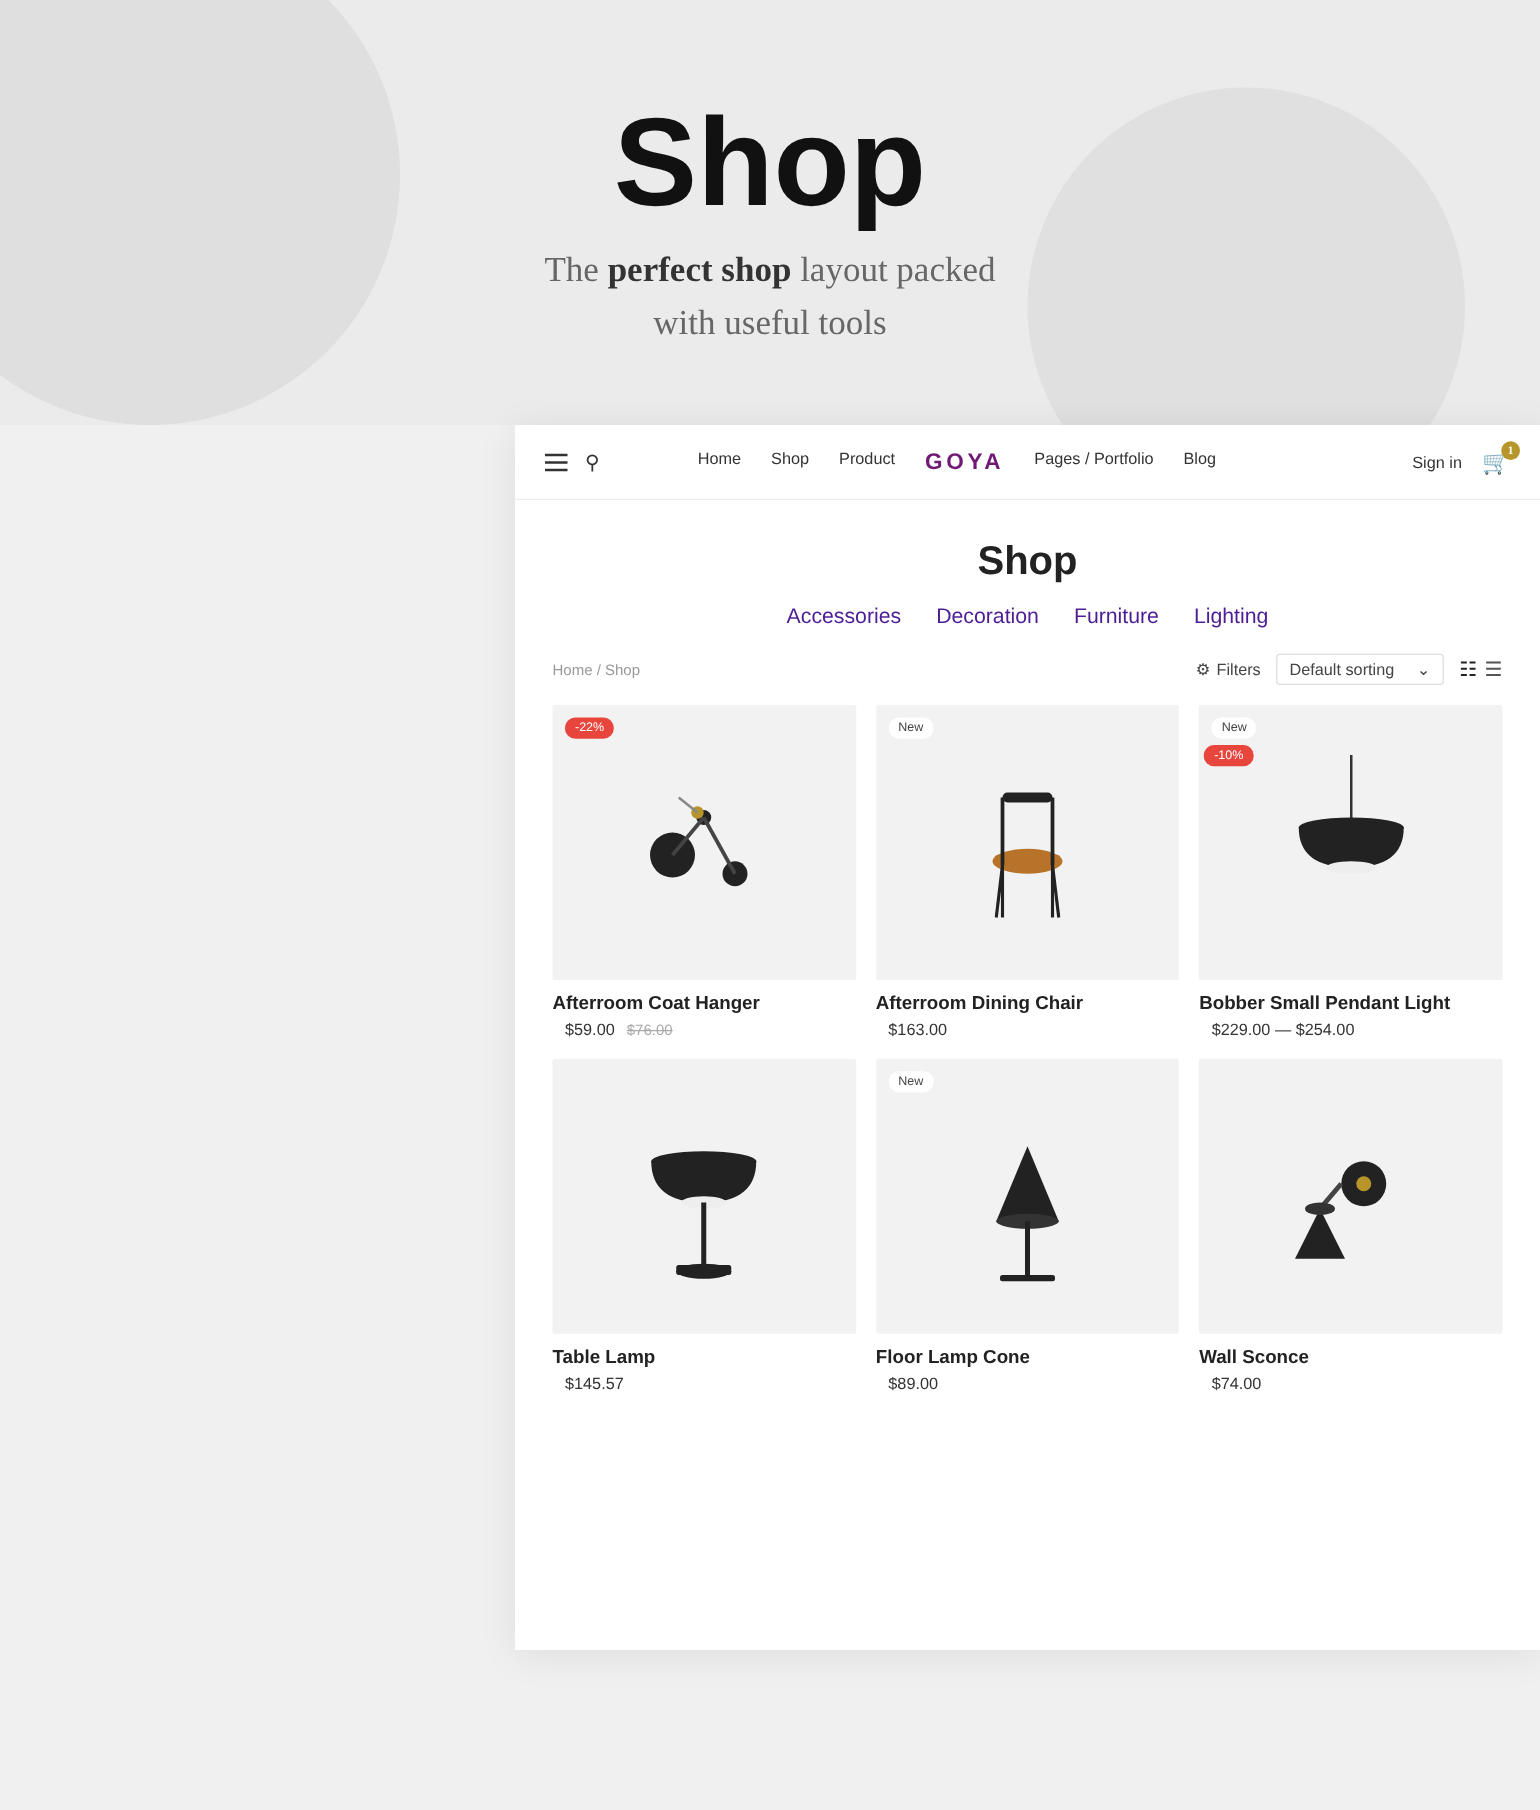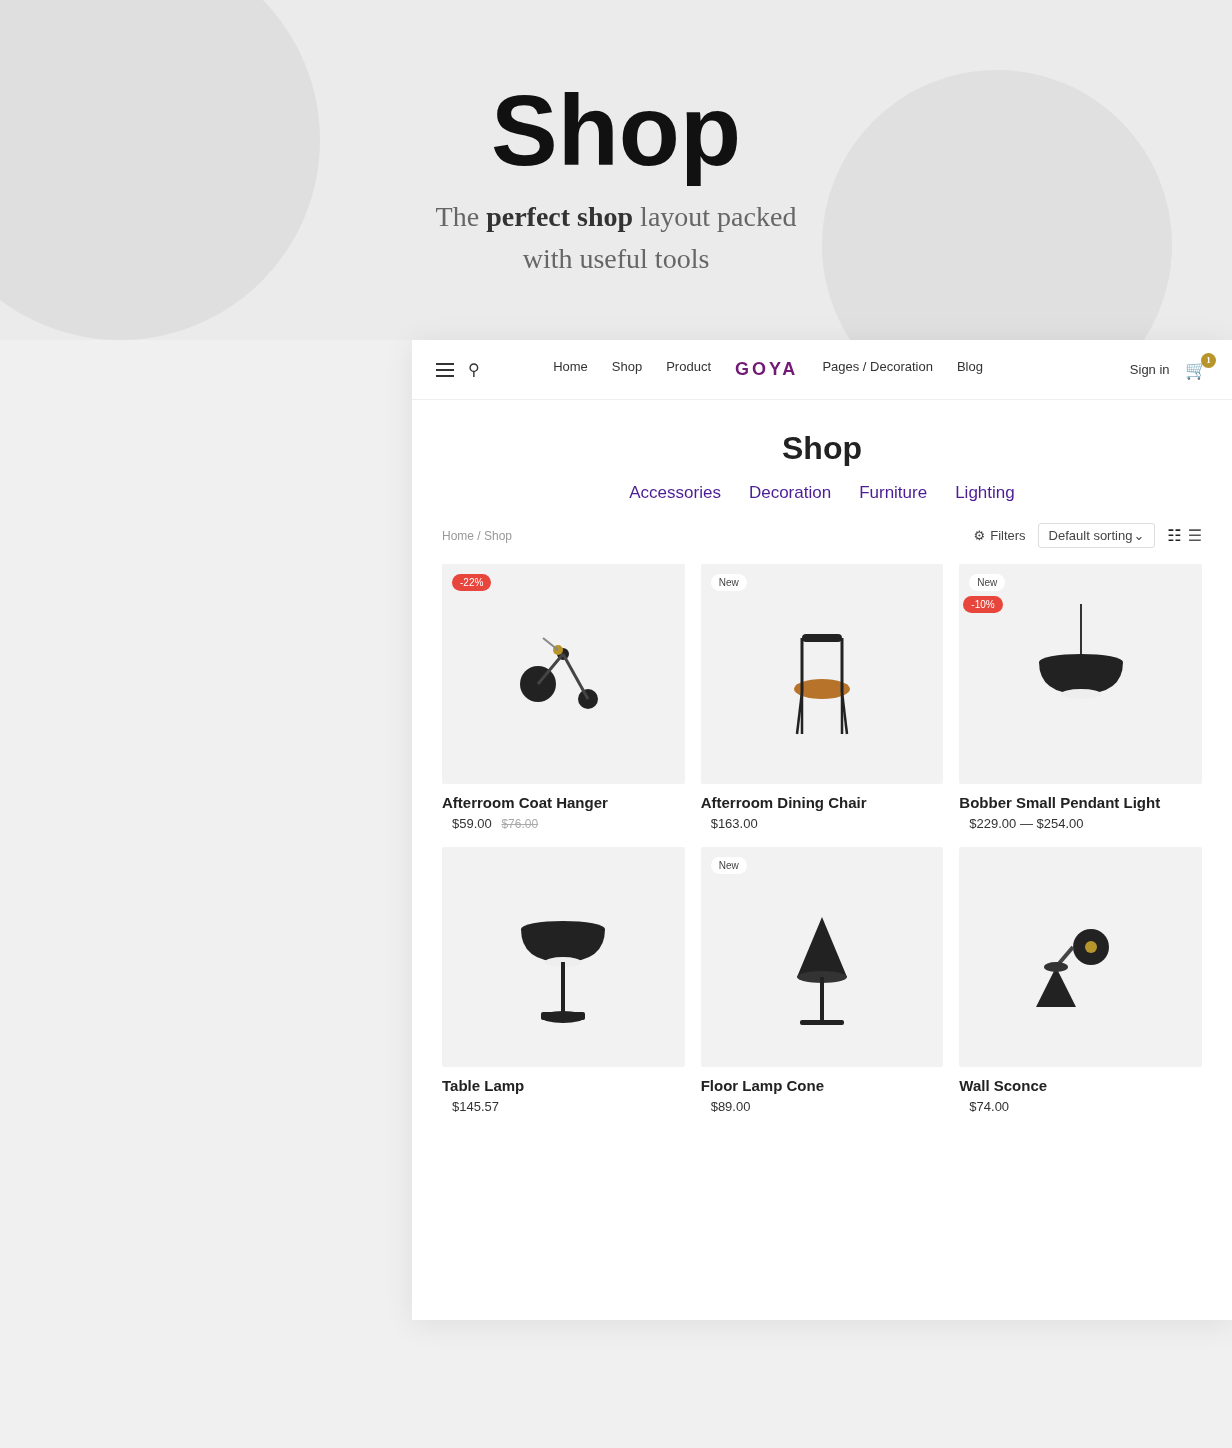--- a/index.html
+++ b/index.html
@@ -200,21 +200,21 @@
       color: #444;
       font-family: 'Arial', sans-serif;
       cursor: pointer;
     }
     .filter-icon {
       font-size: 13px;
     }
     .sort-select {
       display: flex;
       align-items: center;
-      gap: 1px;
+      gap: 18px;
       font-size: 13px;
       color: #444;
       font-family: 'Arial', sans-serif;
       cursor: pointer;
       border: 1px solid #ddd;
       padding: 4px 10px;
       border-radius: 3px;
     }
     .view-icons {
       display: flex; gap: 6px; align-items: center;
@@ -311,21 +311,21 @@
           <span></span>
       </div>
       <div class="nav-search-icon">⚲</div>
     </div>
 
     <div class="nav-links">
       <a>Home</a>
       <a>Shop</a>
       <a>Product</a>
       <span class="nav-logo">GOYA</span>
-      <a>Pages / Decoration</a>
+      <a>Pages / Portfolio</a>
       <a>Blog</a>
     </div>
 
     <div class="nav-right">
       <span class="nav-signin">Sign in</span>
       <div class="nav-cart">
         <div class="cart-icon-wrap">
           <span style="font-size:18px;">🛒</span>
           <span class="cart-badge">1</span>
         </div>

